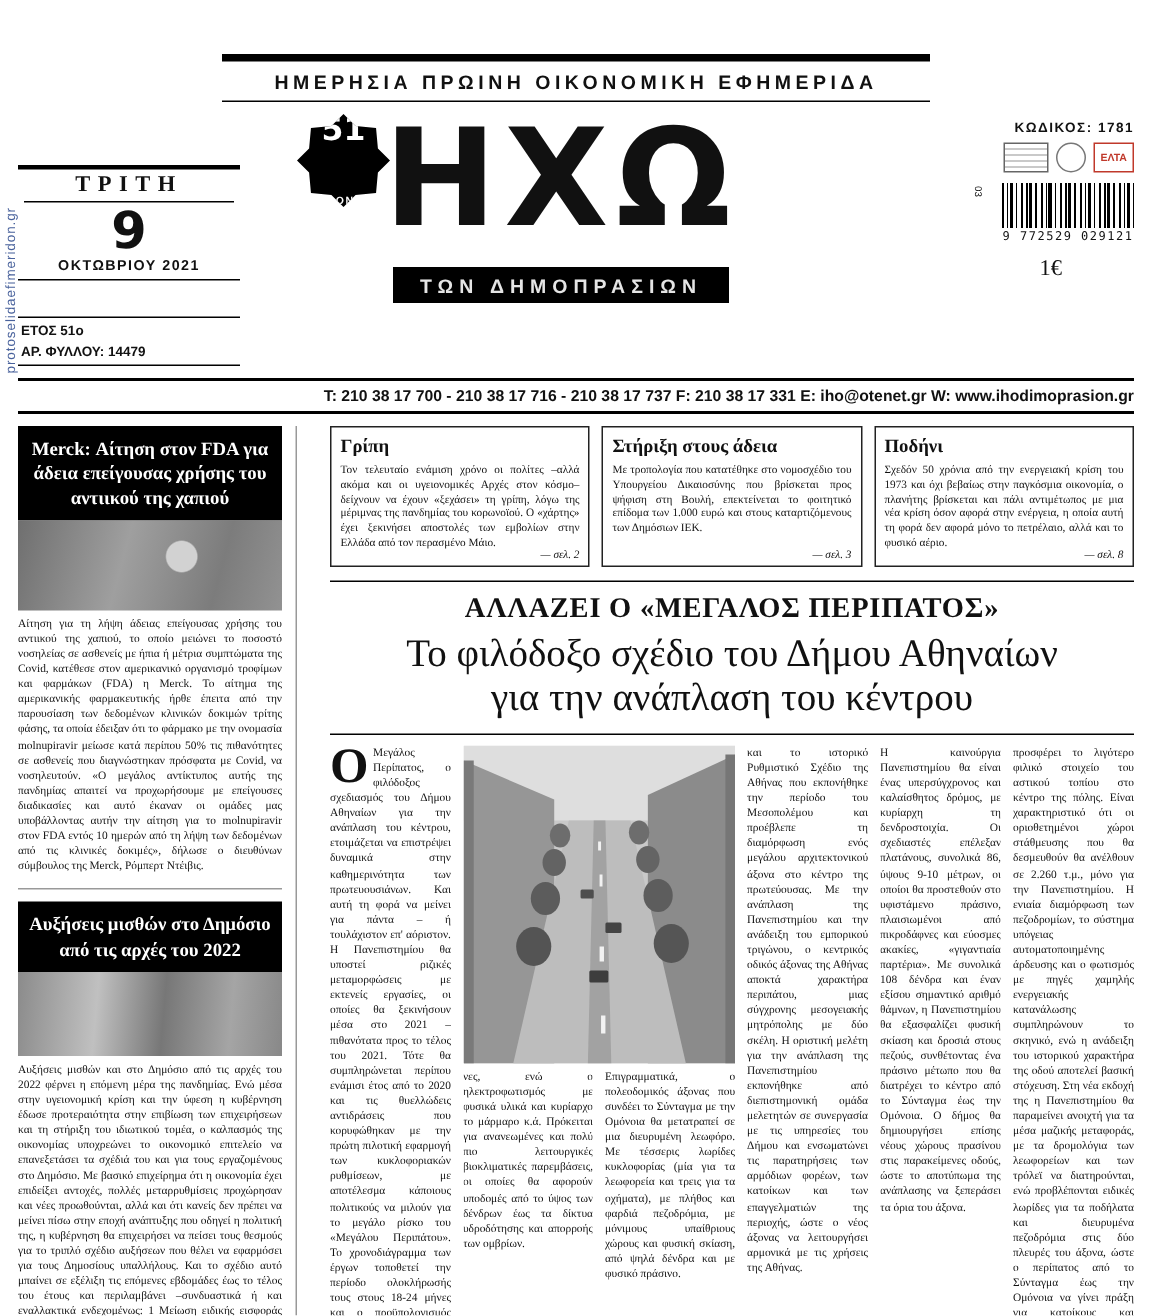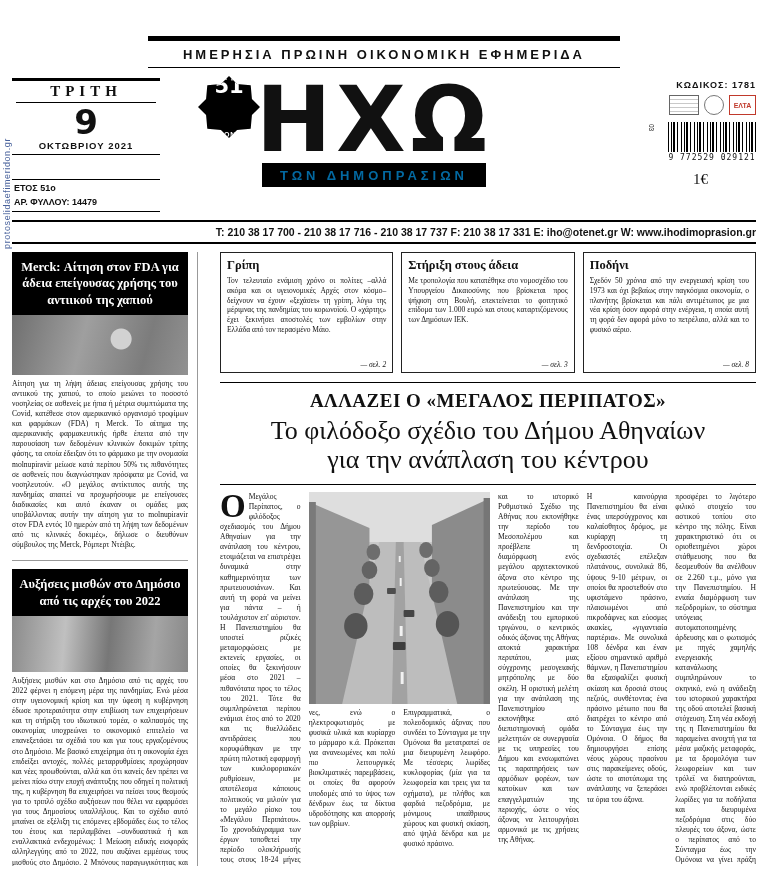--- a/index.html
+++ b/index.html
@@ -10,35 +10,35 @@
   
   .watermark { position:absolute; left:2px; top:138px; writing-mode:vertical-rl; transform:rotate(180deg);
     font-family:"Liberation Sans",sans-serif; font-size:9px; color:#49629c; letter-spacing:0.6px; }
 
   
   .tagline { width:472px; margin:36px auto 0; border-top:5px solid #000; border-bottom:1px solid #000;
     padding:6px 0 5px; text-align:center; font-family:"Liberation Sans",sans-serif; font-weight:bold;
     font-size:13px; letter-spacing:3px; }
   .mast-row { display:flex; align-items:flex-start; padding:10px 12px 0; }
   .date-block { width:148px; }
-  .date-box { border-top:3px solid #000; border-bottom:1px solid #000; text-align:center; padding:2px 4px 3px; }
+  .date-box { border-top:3px solid #000; border-bottom:1px solid #000; text-align:center; padding:2px 4px 3px;margin-top:32px; }
   .date-day { font-weight:bold; font-size:15px; letter-spacing:5px; border-bottom:1px solid #000; padding-bottom:2px; margin-bottom:2px; }
   .date-num { font-family:"DejaVu Sans",sans-serif; font-weight:bold; font-size:34px; line-height:1; }
   .date-my { font-family:"Liberation Sans",sans-serif; font-weight:bold; font-size:9.5px; letter-spacing:1px; margin-top:1px; }
   .etos-box { margin-top:24px; border-top:1px solid #000; border-bottom:1px solid #000; padding:2px 2px;
     font-family:"Liberation Sans",sans-serif; font-weight:bold; font-size:9px; line-height:1.5; }
   .logo-block { flex:1; text-align:center; position:relative; padding-top:2px; }
   .years-badge { position:absolute; left:38px; top:-2px; width:62px; height:62px; background:#000; color:#fff;
     clip-path:polygon(50% 0,63% 13%,85% 15%,87% 37%,100% 50%,87% 63%,85% 85%,63% 87%,50% 100%,37% 87%,15% 85%,13% 63%,0 50%,13% 37%,15% 15%,37% 13%);
     display:flex; flex-direction:column; align-items:center; justify-content:space-between; }
   .years-num { font-family:"DejaVu Sans",sans-serif; font-weight:bold; font-size:21px; line-height:1; }
   .years-word { font-family:"Liberation Sans",sans-serif; font-weight:bold; font-size:7px; letter-spacing:1px; margin-top:1px; }
   .logo-title { font-family:"DejaVu Sans",sans-serif; font-weight:bold; font-size:90px; line-height:0.88; letter-spacing:5px; }
-  .logo-bar { display:inline-block; background:#000; color:#0369a1; font-family:"Liberation Sans",sans-serif;
-    font-weight:bold; font-size:13px; letter-spacing:4px; padding:5px 18px 4px; margin-top:4px; }
+  .logo-bar { display:inline-block; background:#000; color:#e5e5e5; font-family:"Liberation Sans",sans-serif;
+    font-weight:bold; font-size:13px; letter-spacing:4px; padding:5px 18px 4px; margin-top:19px; }
   .right-block { width:168px; display:flex; flex-direction:column; align-items:flex-end; padding-top:2px; }
   .kodikos { font-family:"Liberation Sans",sans-serif; font-weight:bold; font-size:9px; letter-spacing:1px; }
   .stamps { display:flex; gap:5px; margin-top:5px; align-items:center; }
   .stamp-rect { width:30px; height:20px; border:1px solid #666; background:repeating-linear-gradient(180deg,#fff 0 3px,#c9c9c9 3px 4px); }
   .stamp-circle { width:20px; height:20px; border-radius:50%; border:1.5px solid #777; }
   .stamp-elta { width:27px; height:20px; border:1px solid #c0392b; color:#c0392b; font-family:"Liberation Sans",sans-serif;
     font-weight:bold; font-size:7px; display:flex; align-items:center; justify-content:center; }
   .barcode-row { display:flex; align-items:flex-start; gap:13px; margin-top:7px; }
   .barcode-side { font-size:6.5px; font-family:"Liberation Sans",sans-serif; writing-mode:vertical-rl; margin-top:2px; }
   .bars { width:88px; height:30px;
@@ -53,21 +53,21 @@
   .sidebar { width:186px; flex:none; border-right:1px solid #999; padding-right:9px; overflow:hidden; }
   .side-title { background:#000; color:#fff; text-align:center; font-weight:bold; font-size:12.5px; line-height:1.3; padding:7px 6px; }
   .side-photo1 { height:60px; background:radial-gradient(circle at 62% 40%, #d2d2d2 0 10px, rgba(0,0,0,0) 11px),
     linear-gradient(105deg,#6f6f6f,#9f9f9f 40%,#7c7c7c 75%,#929292); }
   .side-photo2 { height:56px; background:linear-gradient(95deg,#8b8b8b,#c0c0c0 30%,#777 55%,#a5a5a5 80%,#888); }
   .side-body { font-size:7.6px; line-height:1.33; text-align:justify; margin-top:4px; }
   .story2 { margin-top:10px; border-top:1px solid #999; padding-top:8px; }
 
   .content { flex:1; display:flex; flex-direction:column; overflow:hidden; }
   .briefs { display:flex; gap:8px; }
-  .brief { flex:1; border:1px solid #222; padding:5px 6px; height:121px; position:relative; overflow:hidden; }
+  .brief { flex:1; border:1px solid #222; padding:5px 6px; height:94px; position:relative; overflow:hidden; }
   .brief-title { font-weight:bold; font-size:12.5px; margin-bottom:3px; }
   .brief-body { font-size:7.5px; line-height:1.3; text-align:justify; }
   .brief-page { position:absolute; right:6px; bottom:3px; font-size:7.5px; font-style:italic; background:#fff; padding-left:5px; }
 
   .kicker { margin-top:9px; border-top:1px solid #000; padding-top:7px; text-align:center; font-weight:bold; font-size:19px; letter-spacing:0.5px; }
   .headline { text-align:center; font-weight:normal; font-size:26px; line-height:1.13; padding:4px 18px 9px; border-bottom:1px solid #000; }
   .story-cols { display:flex; gap:8px; margin-top:7px; flex:1; overflow:hidden; font-size:7.6px; line-height:1.33; text-align:justify; }
   .scol { flex:1; overflow:hidden; }
   .mid { flex:2.25; display:flex; flex-direction:column; overflow:hidden; }
   .photo-wrap { width:100%; height:212px; flex:none; }

